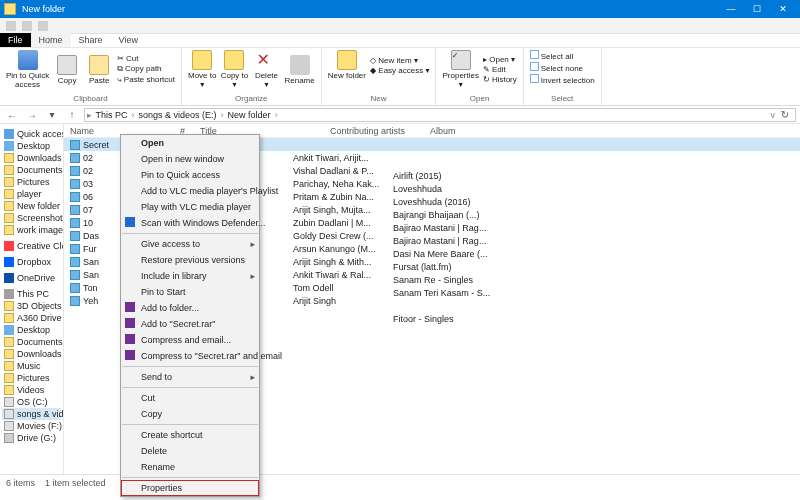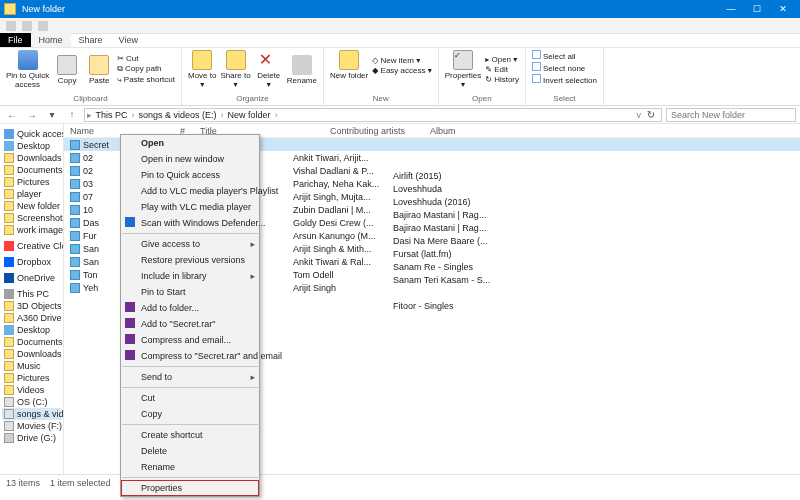--- a/index.html
+++ b/index.html
@@ -106,21 +106,21 @@
   </div>
   <div class="rgroup">
     <div class="rrow">
       <div class="rbig">
           <div class="bi ico-move"></div>
           <span>Move to</span>
           <span>▾</span>
         </div>
       <div class="rbig">
           <div class="bi ico-copyto"></div>
-          <span>Share to</span>
+          <span>Copy to</span>
           <span>▾</span>
         </div>
       <div class="rbig">
           <div class="bi ico-del">✕</div>
           <span>Delete</span>
           <span>▾</span>
         </div>
       <div class="rbig">
           <div class="bi ico-ren"></div>
           <span>Rename</span>
@@ -178,21 +178,20 @@
     <span class="crumb">This PC</span>
       <span class="chev">›</span>
     <span class="crumb">songs &amp; videos (E:)</span>
       <span class="chev">›</span>
     <span class="crumb">New folder</span>
       <span class="chev">›</span>
     <span style="flex:1"></span>
       <span class="chev">v</span>
       <span class="navbtn">↻</span>
   </div>
-  <input class="srch" placeholder="Search New folder" style="">
 </div>
 
 <div class="body">
   <div class="tree" id="tree">
       <div class="ti">
         <div class="tico tf-star"></div>
         <span>Quick access</span>
       </div>
       <div class="ti">
         <div class="tico tf-desk"></div>
@@ -328,20 +327,28 @@
           <div class="rca">Vishal Dadlani &amp; P...</div>
           <div class="ral">Loveshhuda</div>
         </div>
         <div class="row">
           <div class="fico"></div>
           <div class="rname">03</div>
           <div class="rnum"></div>
           <div class="rtit"></div>
           <div class="rca">Parichay, Neha Kak...</div>
           <div class="ral">Loveshhuda (2016)</div>
+        </div>
+        <div class="row">
+          <div class="fico"></div>
+          <div class="rname">06</div>
+          <div class="rnum"></div>
+          <div class="rtit"></div>
+          <div class="rca">Pritam &amp; Zubin Na...</div>
+          <div class="ral">Bajrangi Bhaijaan (...)</div>
         </div>
         <div class="row">
           <div class="fico"></div>
           <div class="rname">07</div>
           <div class="rnum"></div>
           <div class="rtit"></div>
           <div class="rca">Arijit Singh, Mujta...</div>
           <div class="ral">Bajirao Mastani | Rag...</div>
         </div>
         <div class="row">
@@ -427,15 +434,15 @@
   <div class="mi">Copy</div>
   <div class="sep"></div>
   <div class="mi">Create shortcut</div>
   <div class="mi">Delete</div>
   <div class="mi">Rename</div>
   <div class="sep"></div>
   <div class="mi props">Properties</div>
 </div>
 
 <div class="status">
-  <span>13 items</span>
+  <span>6 items</span>
   <span>1 item selected</span>
 </div>
 
 </body></html>

